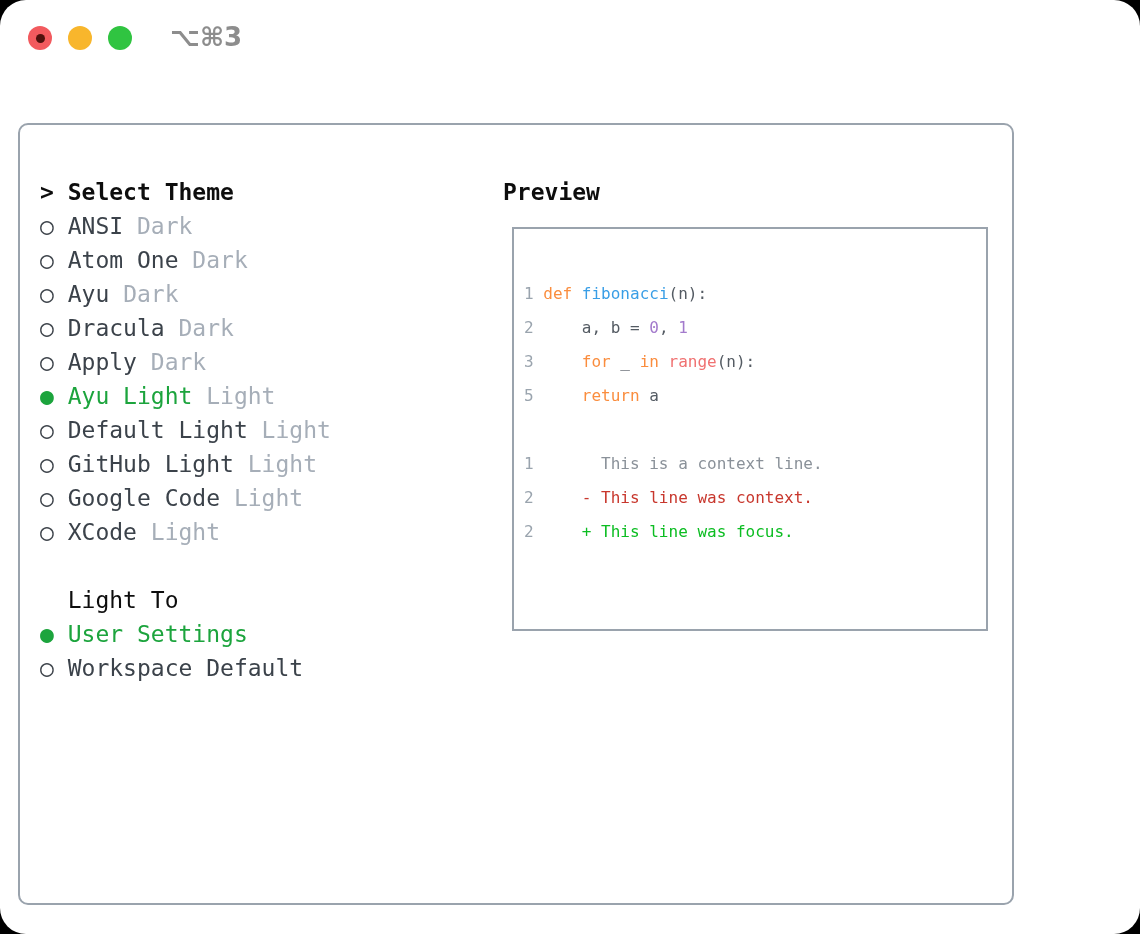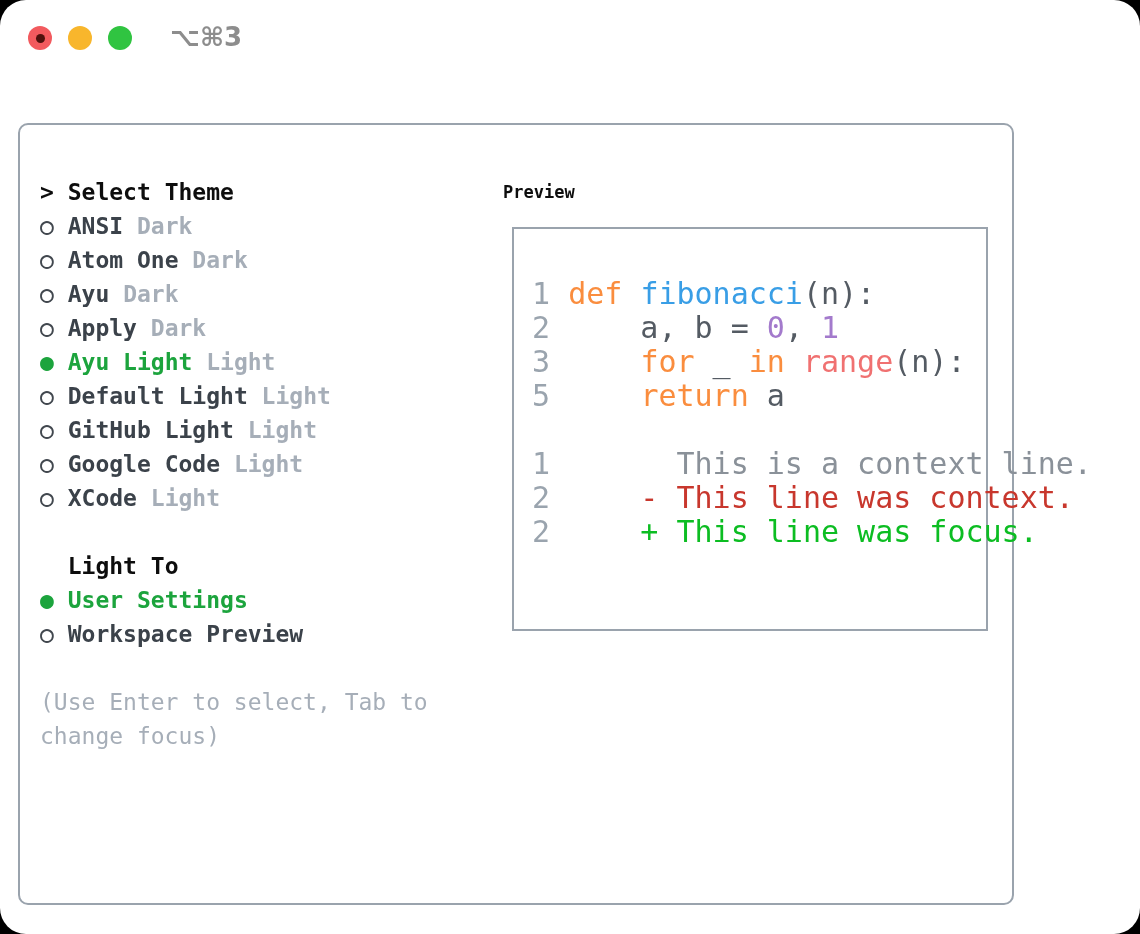--- a/index.html
+++ b/index.html
@@ -36,42 +36,42 @@
     border: 2px solid var(--c-border);
     border-radius: 10px;
     background: #fff;
     margin-top: 25px;
   }
   .leftcol {
     position: absolute; left: 20px; top: 50px; width: 436px;
     font-size: 23px; line-height: 34px;
     color: var(--c-text);
   }
-  .row { white-space: pre; height: 34px; font-weight: bold; }
+  .row { white-space: pre; height: 34px; }
   .row.header { font-weight: bold; color: var(--c-black); }
   .row.subheader { color: var(--c-black); }
   .item .iname { color: var(--c-text); }
   .item .marker { color: var(--c-marker); }
   .item.selected .iname, .item.selected .marker { color: var(--c-green); }
   .tag { color: var(--c-muted); }
   .spacer { height: 34px; }
   .hint { color: var(--c-muted); white-space: normal; }
   
   .preview-label {
     position: absolute; left: 483px; top: 50px;
-    font-size: 17px; line-height: 34px; font-weight: bold;
+    font-size: 23px; line-height: 34px; font-weight: bold;
     color: var(--c-black);
   }
   .preview-box {
     position: absolute; left: 492px; top: 102px;
     width: 476px; height: 404px;
     border: 2px solid var(--c-border);
     background: #fff;
   }
-  .code { padding: 48px 0 0 18px; font-size: 30px; line-height: 34px; }
+  .code { padding: 48px 0 0 10px; font-size: 16px; line-height: 34px; }
   .code .line { white-space: pre; height: 34px; }
   .ln { color: var(--c-line_number); }
   .tok-plain    { color: var(--c-code_text); }
   .tok-keyword  { color: var(--c-keyword); }
   .tok-function { color: var(--c-function); }
   .tok-number   { color: var(--c-number); }
   .tok-builtin  { color: var(--c-builtin); }
   .diff-context { color: var(--c-context); }
   .diff-deleted { color: var(--c-deleted); }
   .diff-added   { color: var(--c-added); }
@@ -90,40 +90,40 @@
 
   <div class="panel">
 
     <div class="leftcol">
       <div class="row header"><span>&gt;</span><span> </span><span>Select Theme</span></div>
 
       <div id="theme-list">
           <div class="row item"><span class="marker">○</span><span> </span><span class="iname">ANSI</span><span> </span><span class="tag">Dark</span></div>
           <div class="row item"><span class="marker">○</span><span> </span><span class="iname">Atom One</span><span> </span><span class="tag">Dark</span></div>
           <div class="row item"><span class="marker">○</span><span> </span><span class="iname">Ayu</span><span> </span><span class="tag">Dark</span></div>
+          <div class="row item"><span class="marker">○</span><span> </span><span class="iname">Dracula</span><span> </span><span class="tag">Dark</span></div>
           <div class="row item"><span class="marker">○</span><span> </span><span class="iname">Apply</span><span> </span><span class="tag">Dark</span></div>
           <div class="row item selected"><span class="marker">●</span><span> </span><span class="iname">Ayu Light</span><span> </span><span class="tag">Light</span></div>
           <div class="row item"><span class="marker">○</span><span> </span><span class="iname">Default Light</span><span> </span><span class="tag">Light</span></div>
           <div class="row item"><span class="marker">○</span><span> </span><span class="iname">GitHub Light</span><span> </span><span class="tag">Light</span></div>
           <div class="row item"><span class="marker">○</span><span> </span><span class="iname">Google Code</span><span> </span><span class="tag">Light</span></div>
           <div class="row item"><span class="marker">○</span><span> </span><span class="iname">XCode</span><span> </span><span class="tag">Light</span></div>
         </div>
 
       <div class="spacer"></div>
 
       <div class="row subheader"><span>  </span><span>Light To</span></div>
 
       <div id="apply-list">
           <div class="row item selected"><span class="marker">●</span><span> </span><span class="iname">User Settings</span></div>
-          <div class="row item"><span class="marker">○</span><span> </span><span class="iname">Workspace Preview</span></div>
+          <div class="row item"><span class="marker">○</span><span> </span><span class="iname">Workspace Default</span></div>
         </div>
 
       <div class="spacer"></div>
 
-      <div class="hint">(Use Enter to select, Tab to change focus)</div>
     </div>
 
     <div class="preview-label">Preview</div>
 
     <div class="preview-box">
       <div class="code" id="code-block">
           <div class="line"><span class="ln">1</span><span class="tok-plain"> </span><span class="tok-keyword">def</span><span class="tok-plain"> </span><span class="tok-function">fibonacci</span><span class="tok-plain">(n):</span></div>
           <div class="line"><span class="ln">2</span><span class="tok-plain"> </span><span class="tok-plain">    a, b = </span><span class="tok-number">0</span><span class="tok-plain">, </span><span class="tok-number">1</span></div>
           <div class="line"><span class="ln">3</span><span class="tok-plain"> </span><span class="tok-plain">    </span><span class="tok-keyword">for</span><span class="tok-plain"> _ </span><span class="tok-keyword">in</span><span class="tok-plain"> </span><span class="tok-builtin">range</span><span class="tok-plain">(n):</span></div>
           <div class="line"><span class="ln">5</span><span class="tok-plain"> </span><span class="tok-plain">    </span><span class="tok-keyword">return</span><span class="tok-plain"> a</span></div>

